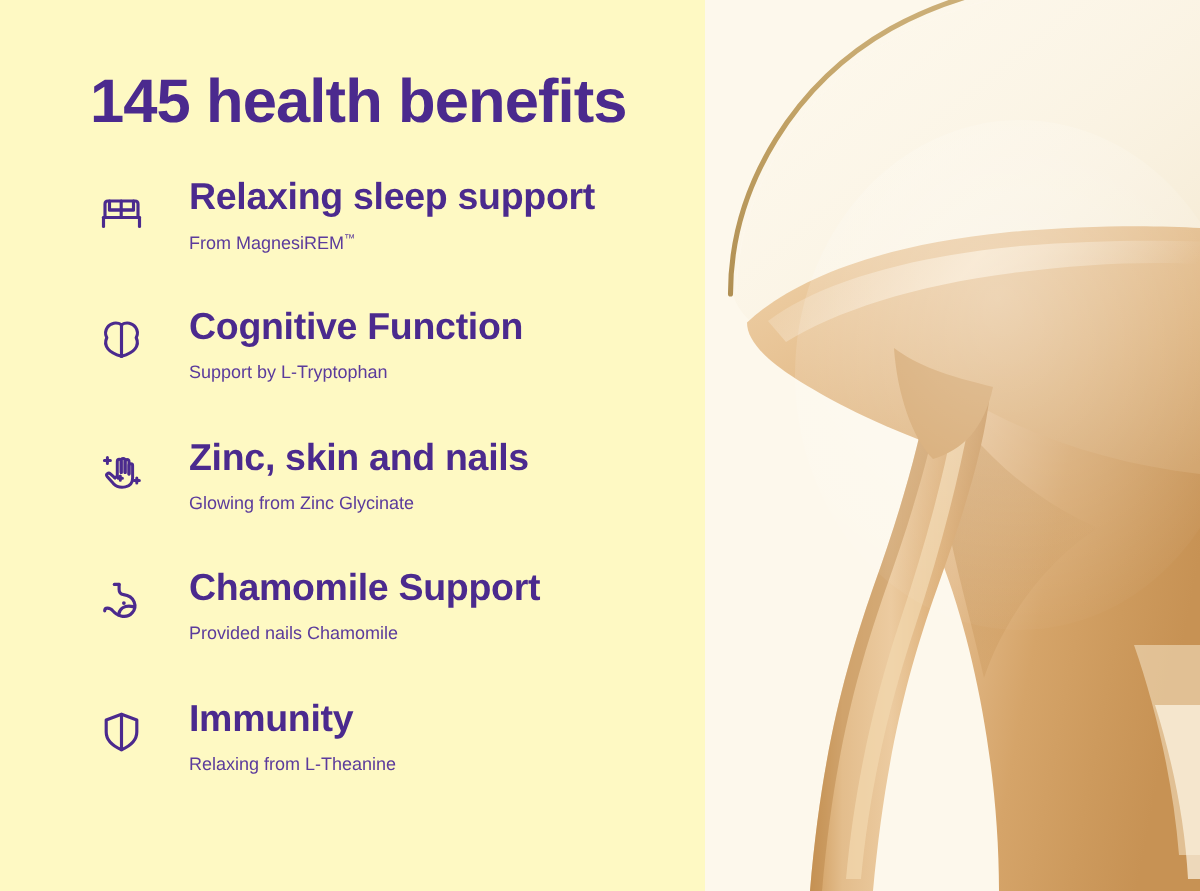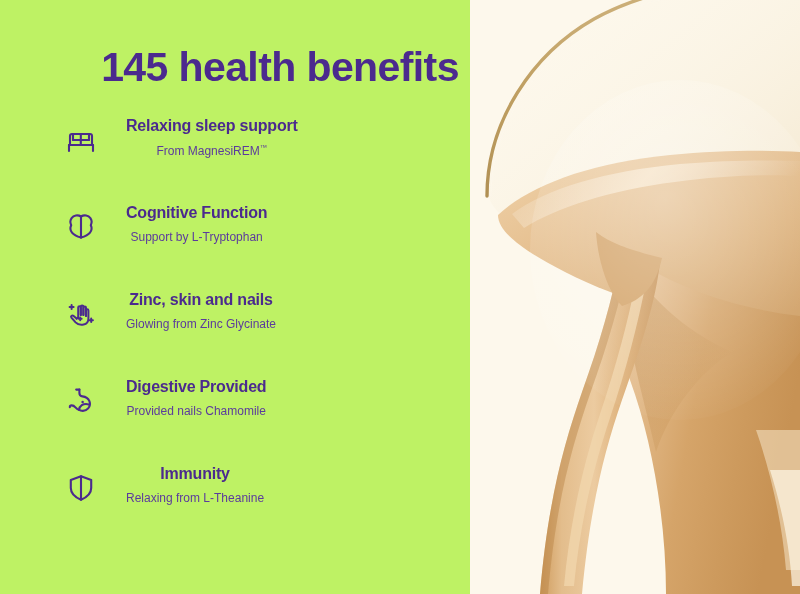--- a/index.html
+++ b/index.html
@@ -13,23 +13,22 @@
   body {
     font-family: "Liberation Sans", sans-serif;
     background: #fdf8ec;
     position: relative;
   }
 
   #stage {
     position: relative;
     width: 800px;
     height: 594px;
-    background: #bef264;
+    background: #fef9c3;
     overflow: hidden;
-    text-align: center;
   }
 
   
   #photo {
     position: absolute;
     top: 0;
     right: 0;
     width: 330px;
     height: 594px;
     overflow: hidden;
@@ -80,21 +79,21 @@
     height: 32px;
   }
 
   .benefit-text {
     padding-left: 24px;
     padding-top: 0px;
   }
 
   .benefit-title {
     color: #4b2a8e;
-    font-size: 16px;
+    font-size: 25px;
     font-weight: bold;
     letter-spacing: -0.2px;
     line-height: 1.18;
     white-space: nowrap;
   }
 
   .benefit-sub {
     color: #5b3b9c;
     font-size: 12px;
     font-weight: normal;
@@ -326,21 +325,21 @@
                    Q8.8 20.4, 6.6 20.4
                    Q4.8 20.4, 4.8 22.2"></path>
           <path d="M14.4 4.6 L11.2 4.6"></path>
           <path d="M23.8 19.4
                    Q19.6 18.4, 16.8 20.2
                    Q14.4 21.8, 14.0 24.9"></path>
           <circle cx="17.6" cy="17.0" r="1.25" fill="#4b2a8e" stroke="none"></circle>
         </svg>
       </div>
       <div class="benefit-text">
-        <div class="benefit-title">Digestive Provided</div>
+        <div class="benefit-title">Chamomile Support</div>
         <div class="benefit-sub">Provided nails Chamomile</div>
       </div>
     </div>
 
     <div class="benefit">
       <div class="benefit-icon">
         <svg viewBox="0 0 32 32" fill="none" stroke="#4b2a8e" stroke-width="2.1" stroke-linecap="round" stroke-linejoin="round">
           <path d="M16 4.2
                    L26.2 8.0
                    L26.2 16.0

